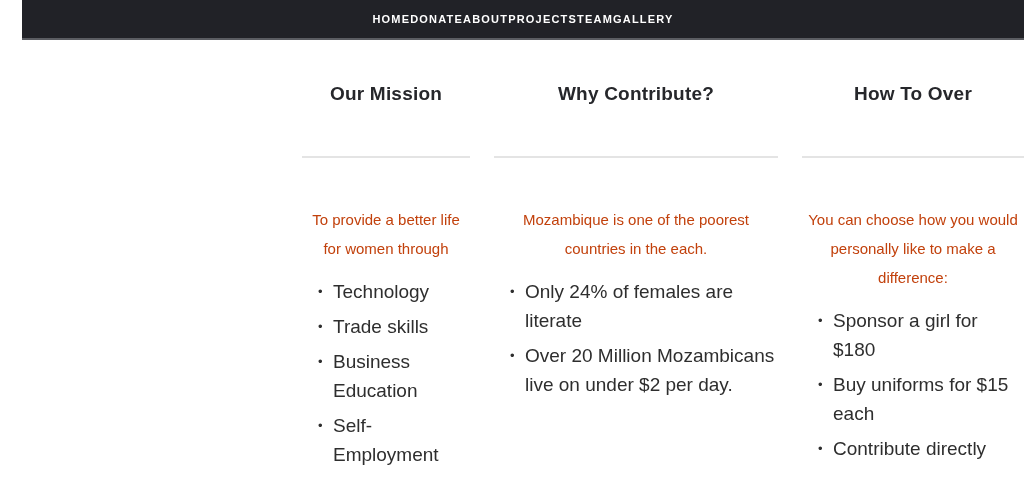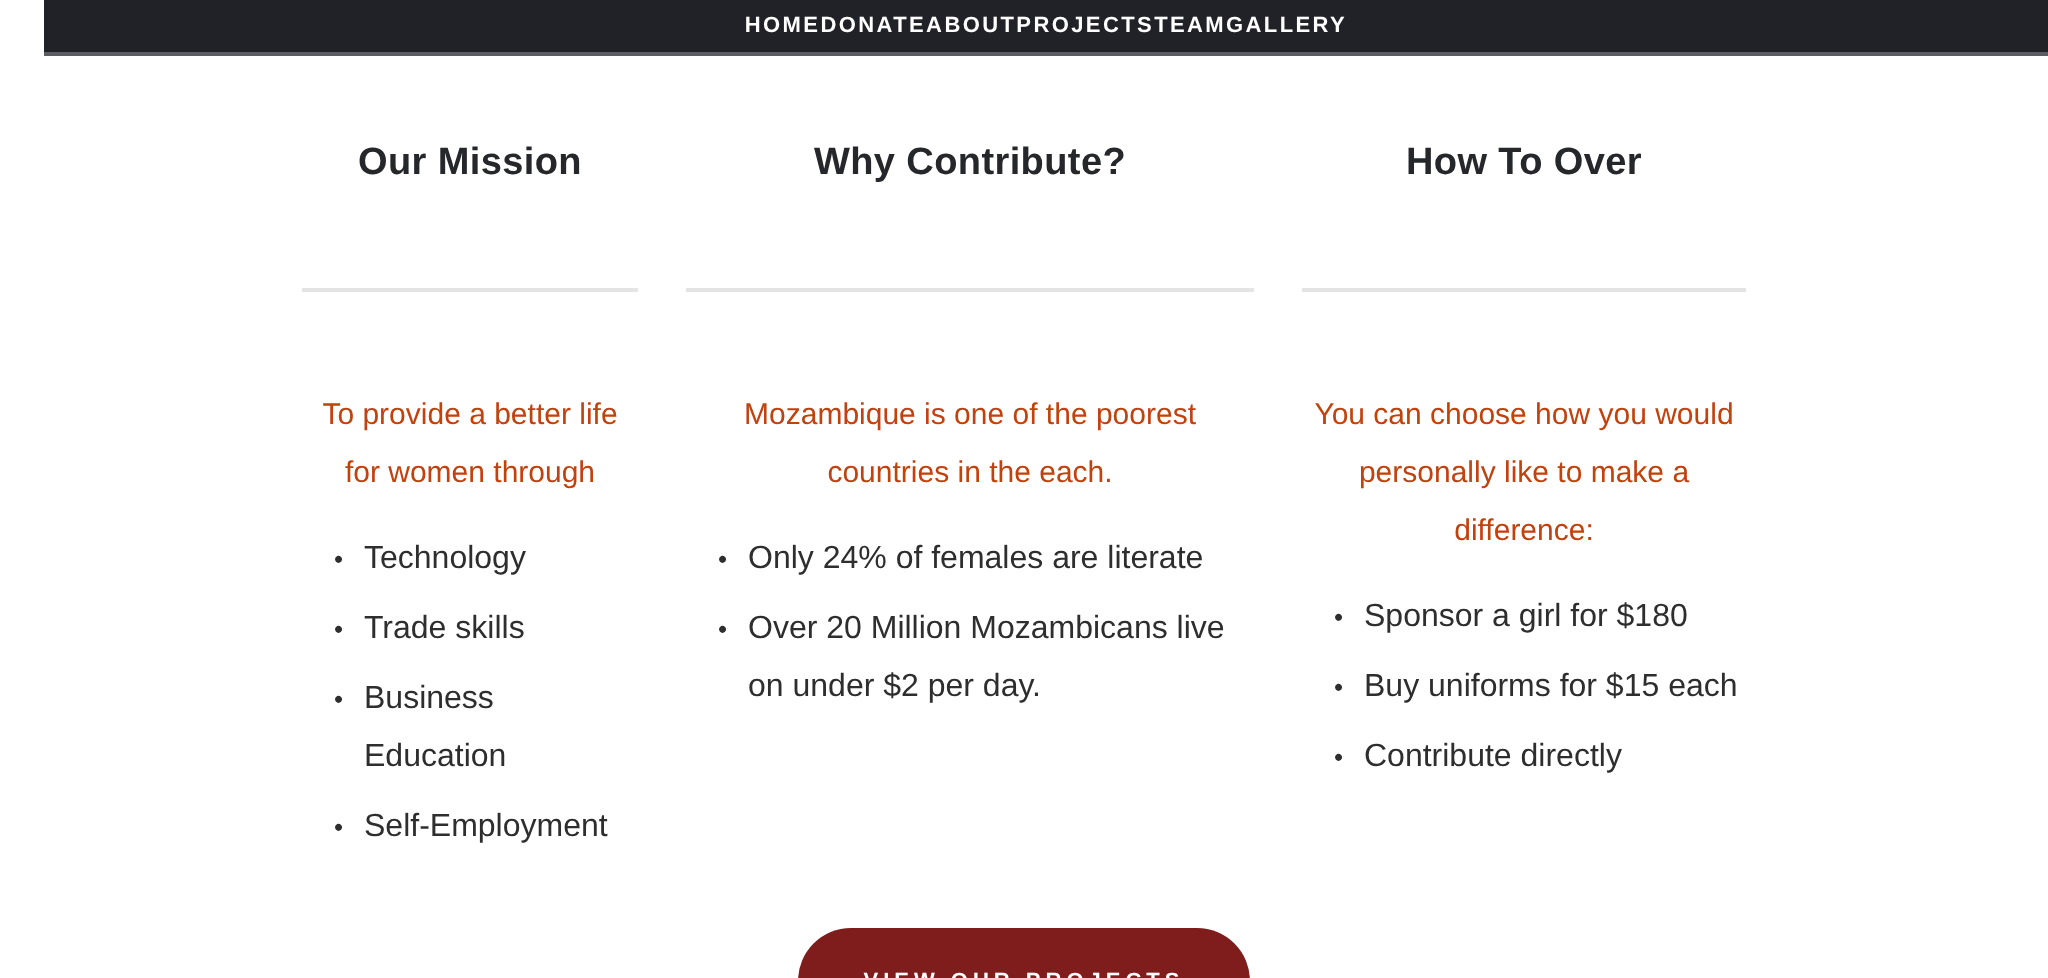--- a/index.html
+++ b/index.html
@@ -5,40 +5,40 @@
   * { margin: 0; padding: 0; box-sizing: border-box; }
   html, body {
     width: 1024px; height: 489px;
     background: #ffffff;
     font-family: "Liberation Sans", sans-serif;
     overflow: hidden;
     color: #2e2e2e;
   }
   
   .topnav {
-    height: 28px;
+    height: 40px;
     background: #212227;
     border-bottom: 2px solid #5b5d62;
     display: flex;
     align-items: center;
     justify-content: center;
     margin-left: 22px;
   }
   .topnav a {
     color: #ffffff;
     font-size: 11px;
     font-weight: bold;
     letter-spacing: 1.2px;
     text-decoration: none;
     cursor: pointer;
   }
   
   .columns {
     display: flex;
-    justify-content: center;
+    justify-content: flex-end;
     gap: 24px;
     padding-top: 42px;
   }
   .col { text-align: center; }
   .col-0 { width: 168px; }
   .col-1 { width: 284px; }
   .col-2 { width: 222px; }
   .col h2 {
     font-size: 19px;
     font-weight: bold;
@@ -60,21 +60,21 @@
   }
   .col ul {
     list-style: none;
     margin-top: 14px;
     padding-left: 16px;
     text-align: left;
   }
   .col li {
     position: relative;
     padding-left: 15px;
-    font-size: 16px;
+    font-size: 19px;
     line-height: 29px;
     margin-bottom: 6px;
     color: #2e2e2e;
   }
   .col li::before {
     content: "•";
     position: absolute;
     left: 0;
     top: 0;
     font-size: 13px;

